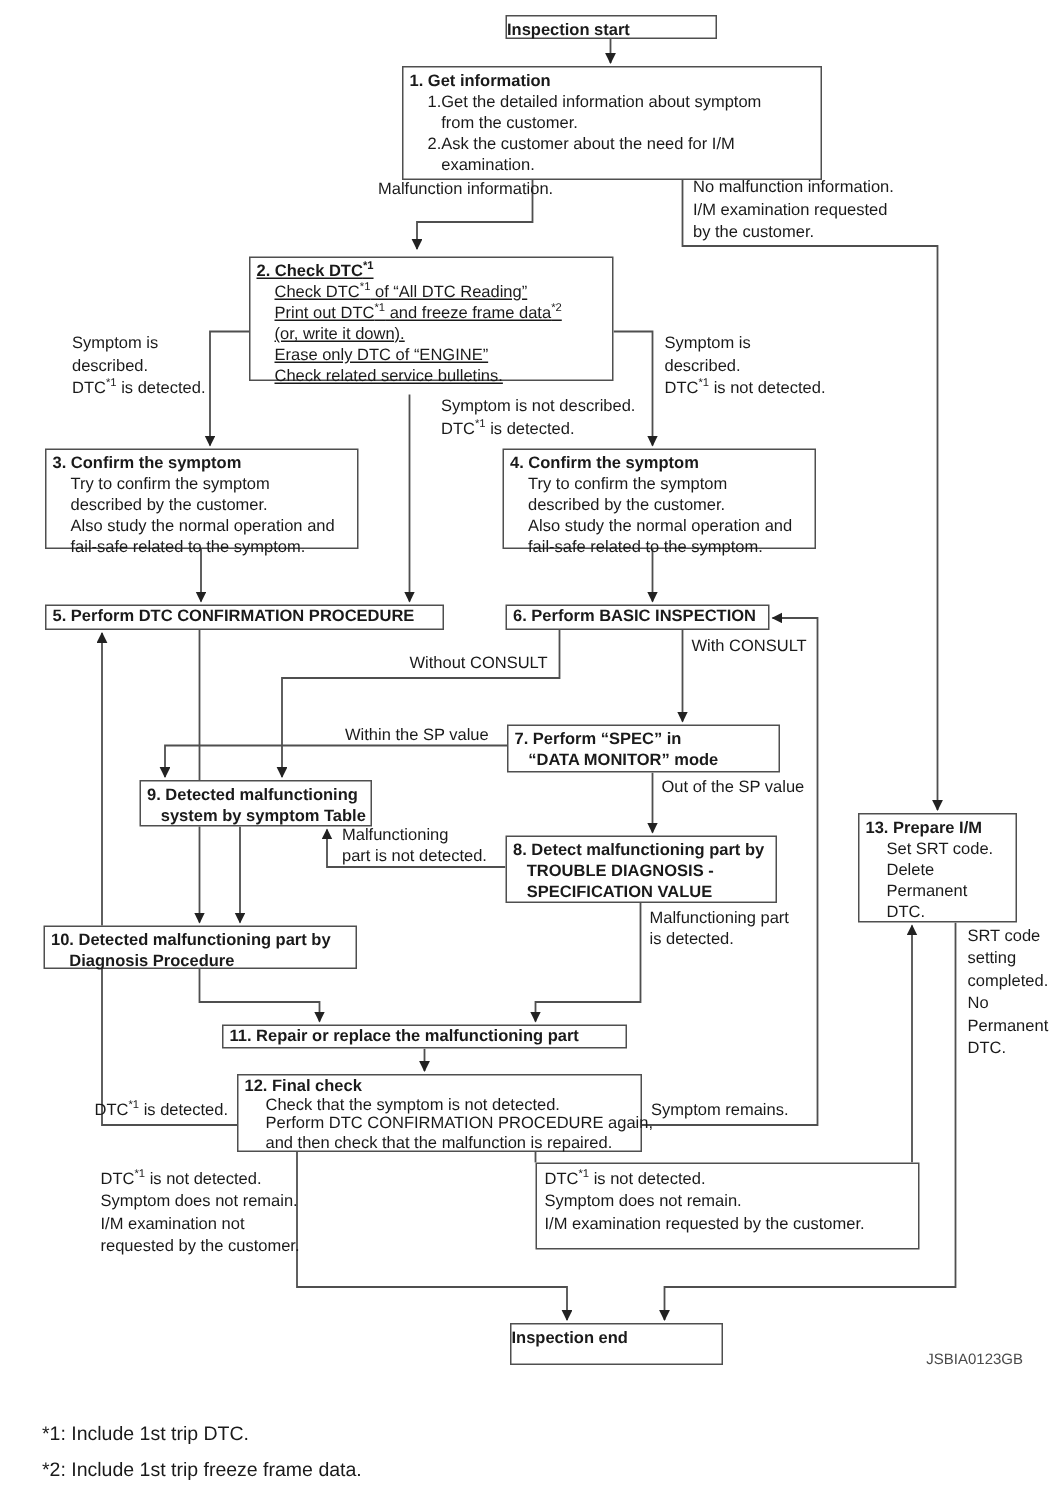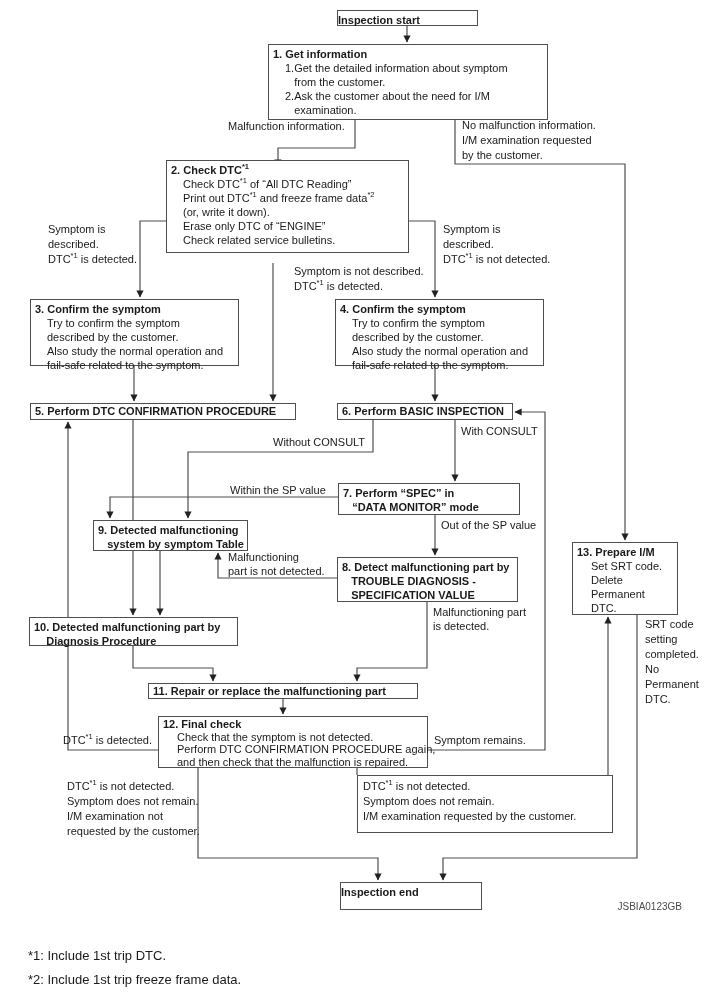--- a/index.html
+++ b/index.html
@@ -70,21 +70,21 @@
 
   <div class="terminal" style="left:337px;top:10px;width:141px;height:16px;">Inspection start</div>
 
   <div class="terminal" style="left:340px;top:882px;width:142px;height:28px;">Inspection end</div>
 
   <div class="node" style="left:268px;top:44px;width:280px;height:76px;">
     <div class="title">1. Get information</div>
     <div class="lines indent"><div>1.Get the detailed information about symptom</div><div>   from the customer.</div><div>2.Ask the customer about the need for I/M</div><div>   examination.</div></div>
   </div>
 
-  <div class="node" style="left:166px;top:160px;width:243px;height:93px;">
+  <div class="node" style="left:166px;top:171px;width:243px;height:83px;text-decoration:underline;">
     <div class="title">2. Check DTC<sup>*1</sup></div>
     <div class="lines indent"><div>Check DTC<sup>*1</sup> of “All DTC Reading”</div><div>Print out DTC<sup>*1</sup> and freeze frame data<sup>*2</sup></div><div>(or, write it down).</div><div>Erase only DTC of “ENGINE”</div><div>Check related service bulletins.</div></div>
   </div>
 
   <div class="node" style="left:30px;top:299px;width:209px;height:67px;">
     <div class="title">3. Confirm the symptom</div>
     <div class="lines indent"><div>Try to confirm the symptom</div><div>described by the customer.</div><div>Also study the normal operation and</div><div>fail-safe related to the symptom.</div></div>
   </div>
 
   <div class="node" style="left:335px;top:299px;width:209px;height:67px;">
@@ -127,21 +127,21 @@
 
   <div class="node" style="left:158px;top:716px;width:270px;height:52px;padding:1px 4px;line-height:12.5px;">
     <div class="title">12. Final check</div>
     <div class="lines indent14"><div>Check that the symptom is not detected.</div><div>Perform DTC CONFIRMATION PROCEDURE again,</div><div>and then check that the malfunction is repaired.</div></div>
   </div>
 
   <div class="node labelbox" style="left:357px;top:775px;width:256px;height:58px;">
     <div class="lines"><div>DTC<sup>*1</sup> is not detected.</div><div>Symptom does not remain.</div><div>I/M examination requested by the customer.</div></div>
   </div>
 
-  <div class="edge-label" style="left:228px;top:119px;">Malfunction information.</div>
+  <div class="edge-label" style="left:252px;top:119px;">Malfunction information.</div>
   <div class="edge-label" style="left:462px;top:118px;"><div>No malfunction information.</div><div>I/M examination requested</div><div>by the customer.</div></div>
   <div class="edge-label" style="left:48px;top:222px;"><div>Symptom is</div><div>described.</div><div>DTC<sup>*1</sup> is detected.</div></div>
   <div class="edge-label" style="left:443px;top:222px;"><div>Symptom is</div><div>described.</div><div>DTC<sup>*1</sup> is not detected.</div></div>
   <div class="edge-label" style="left:294px;top:264px;"><div>Symptom is not described.</div><div>DTC<sup>*1</sup> is detected.</div></div>
   <div class="edge-label" style="left:273px;top:435px;">Without CONSULT</div>
   <div class="edge-label" style="left:461px;top:424px;">With CONSULT</div>
   <div class="edge-label" style="left:230px;top:483px;">Within the SP value</div>
   <div class="edge-label" style="left:441px;top:518px;">Out of the SP value</div>
   <div class="edge-label lh14" style="left:228px;top:550px;"><div>Malfunctioning</div><div>part is not detected.</div></div>
   <div class="edge-label lh14" style="left:433px;top:605px;"><div>Malfunctioning part</div><div>is detected.</div></div>

